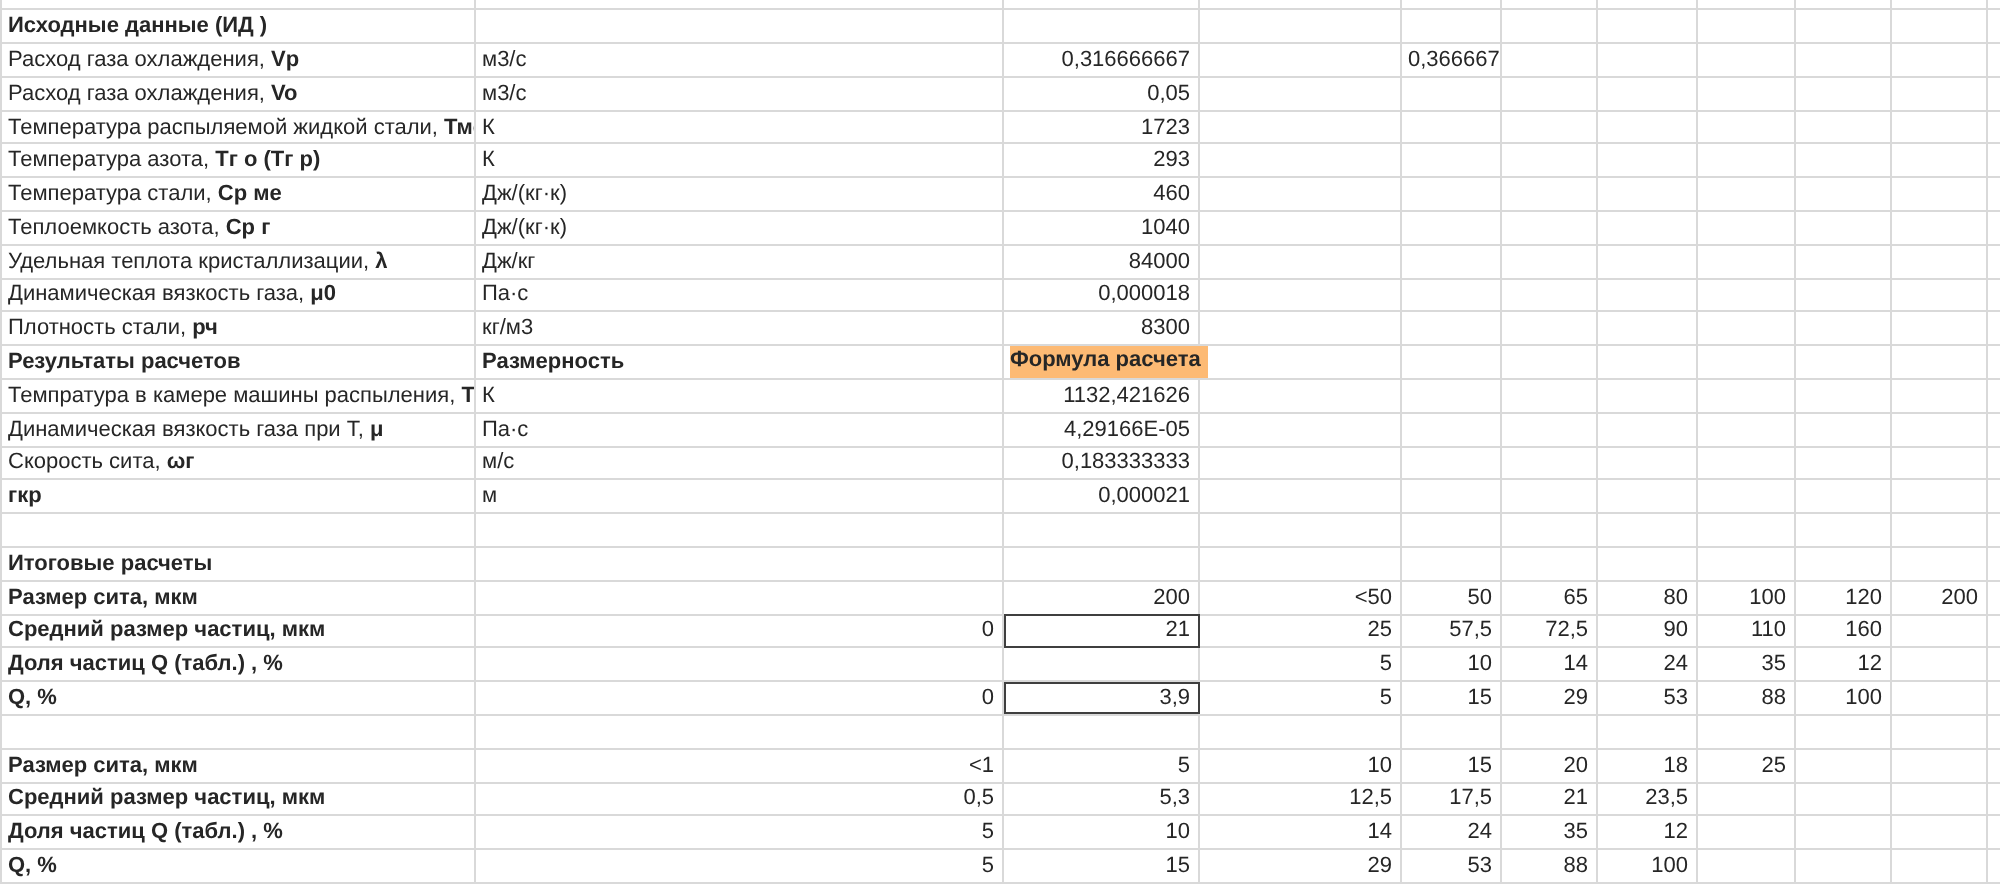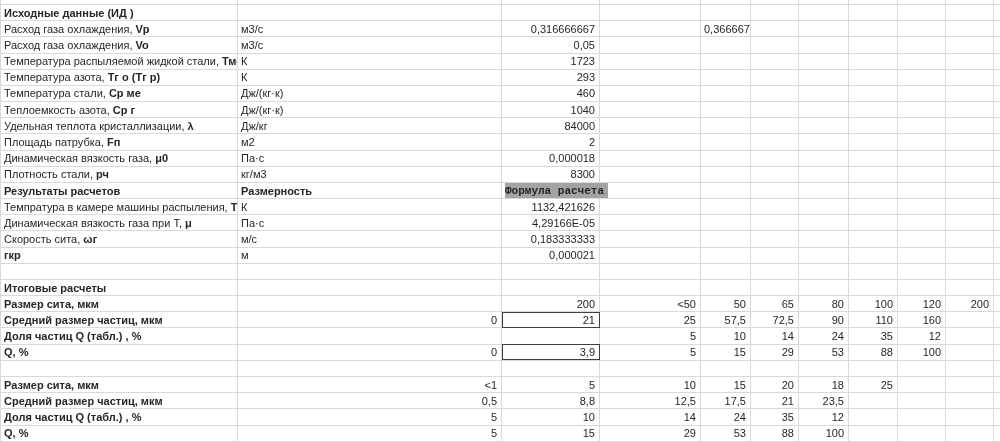--- a/index.html
+++ b/index.html
@@ -16,22 +16,22 @@
     line-height:14px;
     vertical-align:middle;
   }
   tr.row-cut td{height:4px;border-top:none;}
   td.al-right{text-align:right;}
   span.b{font-weight:bold;}
   td.boxed{outline:1.5px solid #3f3f3f;outline-offset:-1.5px;}
   td.spill{overflow:visible;position:relative;}
   td.spill .spill-txt{
     position:absolute;left:3px;top:0;bottom:0;
-    background:#a3a3a3;padding-right:4px;z-index:3;
-    display:flex;align-items:flex-end;font-family:Liberation Mono, monospace;
+    background:#fdba74;padding-right:4px;z-index:3;
+    display:flex;align-items:flex-start;
   }
   col.c-a{width:237px} col.c-b{width:264px} col.c-c{width:98px} col.c-d{width:101px}
   col.c-e{width:50px} col.c-f{width:48px} col.c-g{width:50px} col.c-h{width:49px}
   col.c-i{width:48px} col.c-j{width:48px} col.c-k{width:7px}
 </style>
 </head>
 <body>
 
 <table class="sheet">
   <colgroup>
@@ -159,33 +159,20 @@
         <td></td>
         <td></td>
         <td></td>
         <td></td>
         <td></td>
         <td></td>
         <td></td>
         <td></td>
       </tr>
       <tr>
-        <td><span>Площадь патрубка, </span><span class="b">Fп</span></td>
-        <td><span>м2</span></td>
-        <td class="al-right"><span>2</span></td>
-        <td></td>
-        <td></td>
-        <td></td>
-        <td></td>
-        <td></td>
-        <td></td>
-        <td></td>
-        <td></td>
-      </tr>
-      <tr>
         <td><span>Динамическая вязкость газа, </span><span class="b">μ0</span></td>
         <td><span>Па·с</span></td>
         <td class="al-right"><span>0,000018</span></td>
         <td></td>
         <td></td>
         <td></td>
         <td></td>
         <td></td>
         <td></td>
         <td></td>
@@ -373,21 +360,21 @@
         <td class="al-right"><span>20</span></td>
         <td class="al-right"><span>18</span></td>
         <td class="al-right"><span>25</span></td>
         <td></td>
         <td></td>
         <td></td>
       </tr>
       <tr>
         <td><span class="b">Средний размер частиц, мкм</span></td>
         <td class="al-right"><span>0,5</span></td>
-        <td class="al-right"><span>8,8</span></td>
+        <td class="al-right"><span>5,3</span></td>
         <td class="al-right"><span>12,5</span></td>
         <td class="al-right"><span>17,5</span></td>
         <td class="al-right"><span>21</span></td>
         <td class="al-right"><span>23,5</span></td>
         <td></td>
         <td></td>
         <td></td>
         <td></td>
       </tr>
       <tr>

